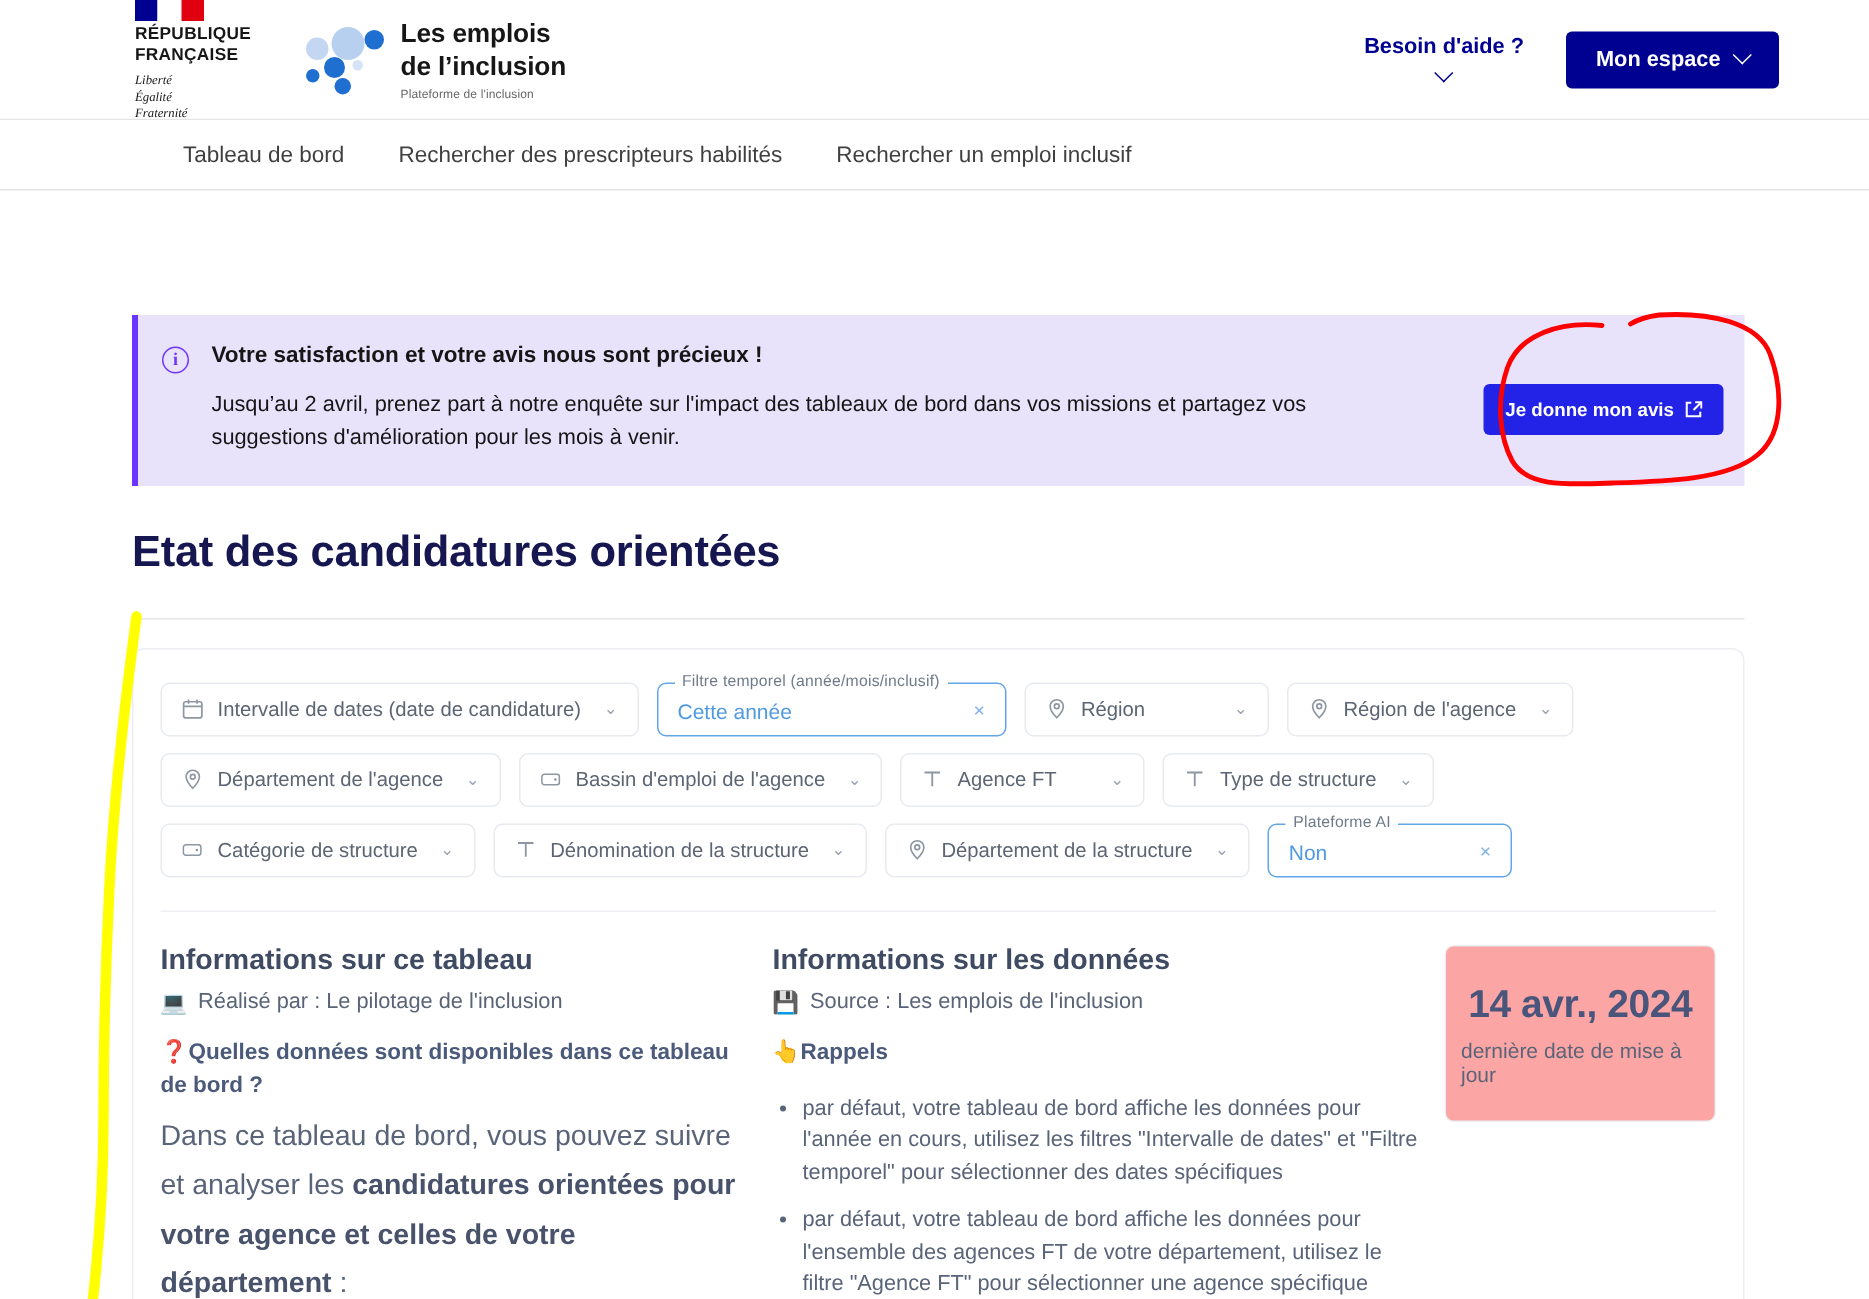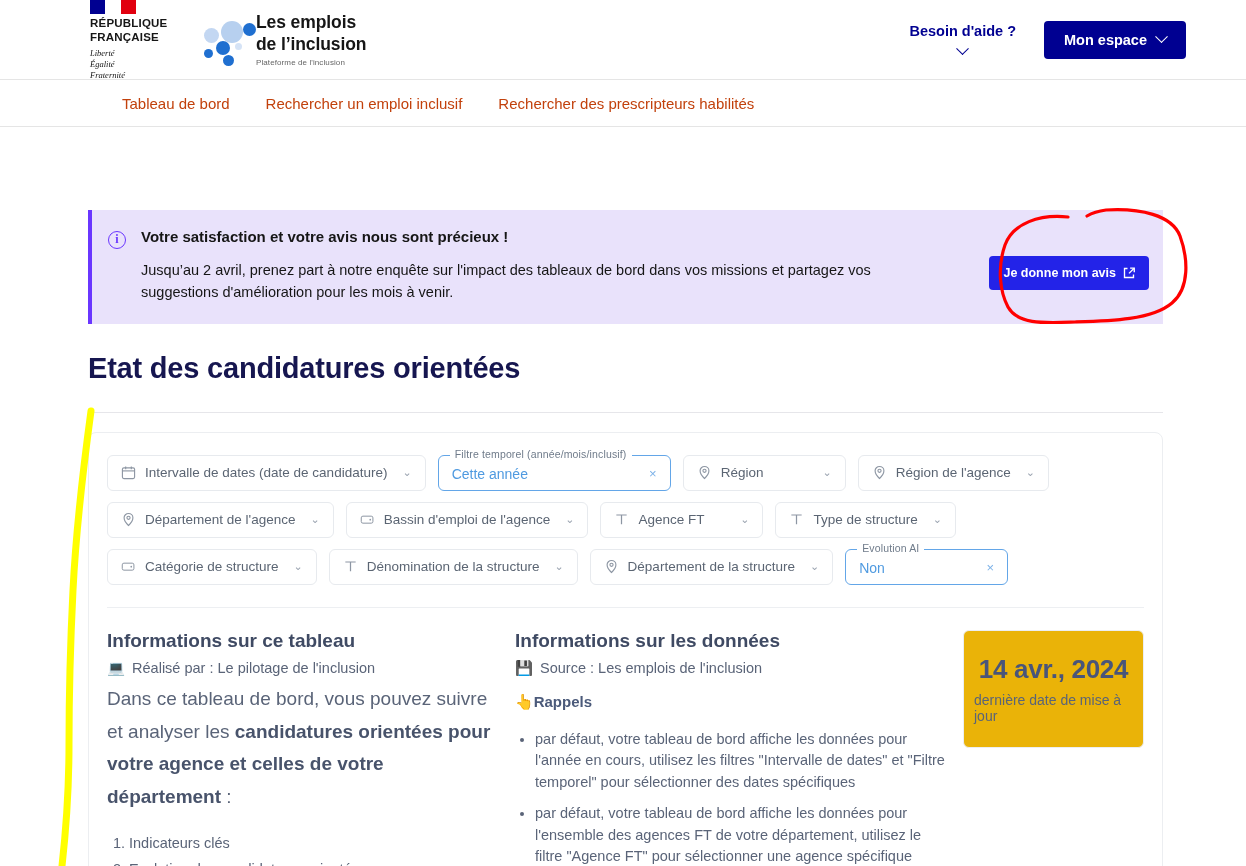--- a/index.html
+++ b/index.html
@@ -32,21 +32,21 @@
   .mar-red { background: #e1000f; }
   .mar-title {
     font-size: 11.5px; font-weight: 700; line-height: 1.18;
     letter-spacing: .2px; color: #161616;
   }
   .mar-devise {
     font-family: "Liberation Serif", serif;
     font-style: italic; font-size: 8.5px; line-height: 1.3;
     color: #161616; margin-top: 3px;
   }
-  .brand { display: flex; align-items: flex-end; }
+  .brand { display: flex; align-items: center; gap: 11px; }
   .brand-dots { width: 52px; height: 48px; position: relative; }
   .brand-dots span { position: absolute; border-radius: 50%; display: block; }
   .brand-text-main {
     font-size: 17.5px; font-weight: 700; line-height: 1.22; color: #161616;
     letter-spacing: -.1px;
   }
   .brand-text-sub { font-size: 8px; color: #666; margin-top: 3px; letter-spacing: .1px; }
 
   .header-right {
     margin-left: auto; display: flex; align-items: center; gap: 28px;
@@ -65,21 +65,21 @@
     border-right: 1.8px solid currentColor; border-bottom: 1.8px solid currentColor;
     transform: rotate(45deg) translate(-2px,-2px); }
 
   
   .nav {
     height: 48px; border-top: 1px solid #e5e5e5; border-bottom: 1px solid #e5e5e5;
     display: flex; align-items: center; padding-left: 120px; gap: 32px;
     background: #fff;
   }
   .nav-item {
-    font-size: 15px; color: #c2410c; cursor: pointer; padding: 4px 2px;
+    font-size: 15px; color: #404040; cursor: pointer; padding: 4px 2px;
   }
 
   
   .page { padding: 0 0 0 0; background: #fff; }
   .container { width: 1080px; margin: 0 auto; padding-left: 5px; }
 
   
   .notice {
     margin-top: 83px;
     background: #e9e2fb;
@@ -159,21 +159,21 @@
   }
   .card-p { font-size: 19px; color: #5a6478; line-height: 1.72; margin: 0; }
   .card-p b { color: #48536b; }
   .olist { margin: 18px 0 0 0; padding-left: 22px; font-size: 14.5px; color: #5a6478; line-height: 1.55; }
   .olist li { margin-bottom: 4px; }
   .blist { margin: 16px 0 0 0; padding-left: 20px; font-size: 14.5px; color: #5a6478; line-height: 1.5; }
   .blist li { margin-bottom: 9px; }
 
   .card-date {
     width: 214px; min-height: 118px; border: 1px solid #eceef1; border-radius: 6px;
-    background: #eab308; display: flex; flex-direction: column;
+    background: #fca5a5; display: flex; flex-direction: column;
     align-items: center; justify-content: center; padding: 22px 10px;
   }
   .date-big { font-size: 26px; font-weight: 700; color: #49557a; letter-spacing: -.3px; }
   .date-sub { font-size: 14px; color: #5a6478; margin-top: 7px; }
 
   
   .annot { position: absolute; pointer-events: none; left: 0; top: 0; }
 </style>
 </head>
 <body>
@@ -225,22 +225,22 @@
     </div>
     <button class="mon-espace">
       <span>Mon espace</span>
       <span class="chev"></span>
     </button>
   </div>
 </div>
 
 <div class="nav">
   <div class="nav-item">Tableau de bord</div>
+  <div class="nav-item">Rechercher des prescripteurs habilités</div>
   <div class="nav-item">Rechercher un emploi inclusif</div>
-  <div class="nav-item">Rechercher des prescripteurs habilités</div>
 </div>
 
 <div class="page">
   <div class="container">
 
     <div class="notice">
       <div class="notice-icon">i</div>
       <div class="notice-body">
         <div class="notice-title">Votre satisfaction et votre avis nous sont précieux !</div>
         <div class="notice-text">Jusqu’au 2 avril, prenez part à notre enquête sur l'impact des tableaux de bord dans vos missions et partagez vos suggestions d'amélioration pour les mois à venir.</div>
@@ -350,36 +350,39 @@
         <div class="fchip">
           <svg class="ic" viewBox="0 0 16 16">
             <path d="M8 1.6c-2.6 0-4.7 2-4.7 4.5C3.3 9.8 8 14.4 8 14.4s4.7-4.6 4.7-8.3c0-2.5-2.1-4.5-4.7-4.5z" fill="none" stroke="currentColor" stroke-width="1.2"></path>
             <circle cx="8" cy="6.2" r="1.7" fill="none" stroke="currentColor" stroke-width="1.2"></circle>
           </svg>
           <span>Département de la structure</span>
           <span class="cv">⌄</span>
         </div>
 
         <div class="fchip active w3">
-          <span class="legend">Evolution AI</span>
+          <span class="legend">Plateforme AI</span>
           <span class="val">Non</span>
           <span class="xc">×</span>
         </div>
 
       </div>
 
       <hr class="panel-rule">
 
       <div class="cards">
 
         <div class="card-info card-a">
           <div class="card-h">Informations sur ce tableau</div>
           <div class="card-line">
             <span>💻</span>
             <span>Réalisé par : Le pilotage de l'inclusion</span>
+          </div>
+          <div class="card-q">
+            <span>❓</span><span>Quelles données sont disponibles dans ce tableau de bord ?</span>
           </div>
           <p class="card-p">
             <span>Dans ce tableau de bord, vous pouvez suivre et analyser les </span><b>candidatures orientées pour votre agence et celles de votre département</b><span> :</span>
           </p>
           <ol class="olist">
             <li>Indicateurs clés</li>
             <li>Evolution des candidatures orientées</li>
           </ol>
         </div>
 

